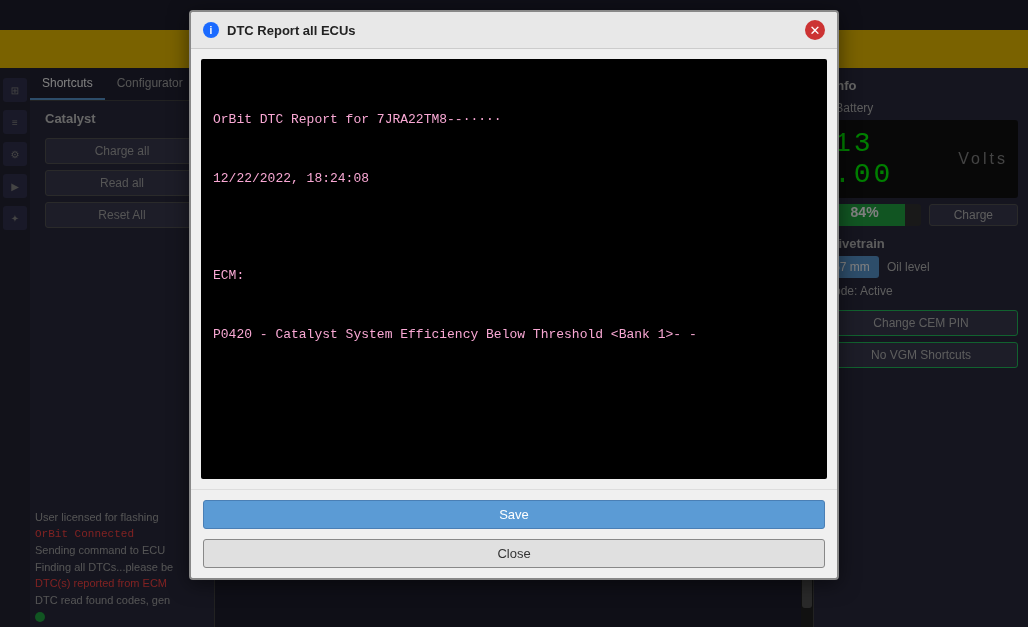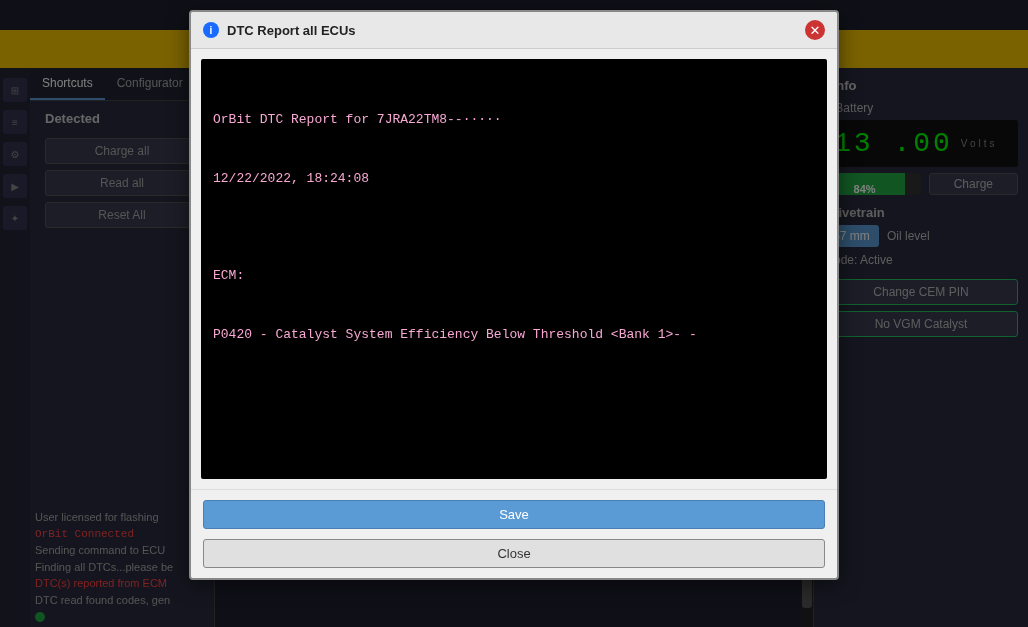--- a/index.html
+++ b/index.html
@@ -144,21 +144,21 @@
       display: flex;
       align-items: center;
       justify-content: flex-start;
       gap: 8px;
       margin-bottom: 6px;
       letter-spacing: 3px;
     }
 
     .voltage-unit {
       color: #888;
-      font-size: 10px;
+      font-size: 16px;
       font-family: Arial;
     }
 
     .charge-row {
       display: flex;
       align-items: center;
       gap: 8px;
       margin-bottom: 10px;
     }
 
@@ -167,24 +167,24 @@
       background: #333;
       border-radius: 3px;
       height: 22px;
       overflow: hidden;
     }
 
     .charge-bar-fill {
       background: #22aa44;
       height: 100%;
       display: flex;
-      align-items: flex-end;
+      align-items: flex-start;
       justify-content: center;
       color: #fff;
-      font-size: 11px;
+      font-size: 14px;
       font-weight: bold;
     }
 
     .charge-btn {
       background: #3a3a50;
       color: #bbb;
       border: 1px solid #555;
       border-radius: 3px;
       padding: 3px 24px;
       font-size: 12px;
@@ -415,21 +415,21 @@
   <div class="icon-item">▶</div>
   <div class="icon-item">✦</div>
 </div>
 
 <div class="sidebar" style="left:30px; width:185px;">
   <div class="sidebar-tabs">
     <div class="sidebar-tab active">Shortcuts</div>
     <div class="sidebar-tab">Configurator</div>
     <div class="sidebar-tab">I</div>
   </div>
-  <div class="utilities-label">Detected</div>
+  <div class="utilities-label">Catalyst</div>
   <button class="util-btn">Charge all</button>
   <button class="util-btn">Read all</button>
   <button class="util-btn">Reset All</button>
 
   <div class="status-bar" style="position:absolute; bottom:0; left:0; width:100%;">
     <div>User licensed for flashing</div>
     <div class="highlight" style="color:#ff4444;">OrBit Connected</div>
     <div>Sending command to ECU</div>
     <div>Finding all DTCs...please be</div>
     <div style="color:#ff4444;">DTC(s) reported from ECM</div>
@@ -461,21 +461,21 @@
   <div class="drivetrain-label">Drivetrain</div>
 
   <div class="oil-row">
     <div class="oil-val">57 mm</div>
     <div class="oil-label">Oil level</div>
   </div>
 
   <div class="mode-label">Mode: Active</div>
 
   <button class="cem-btn">Change CEM PIN</button>
-  <button class="cem-btn">No VGM Catalyst</button>
+  <button class="cem-btn">No VGM Shortcuts</button>
 </div>
 
 <div class="scrollbar-track">
   <div class="scrollbar-thumb"></div>
 </div>
 
 <div class="modal-overlay">
   <div class="modal">
     <div class="modal-titlebar">
       <div class="modal-title-content">

